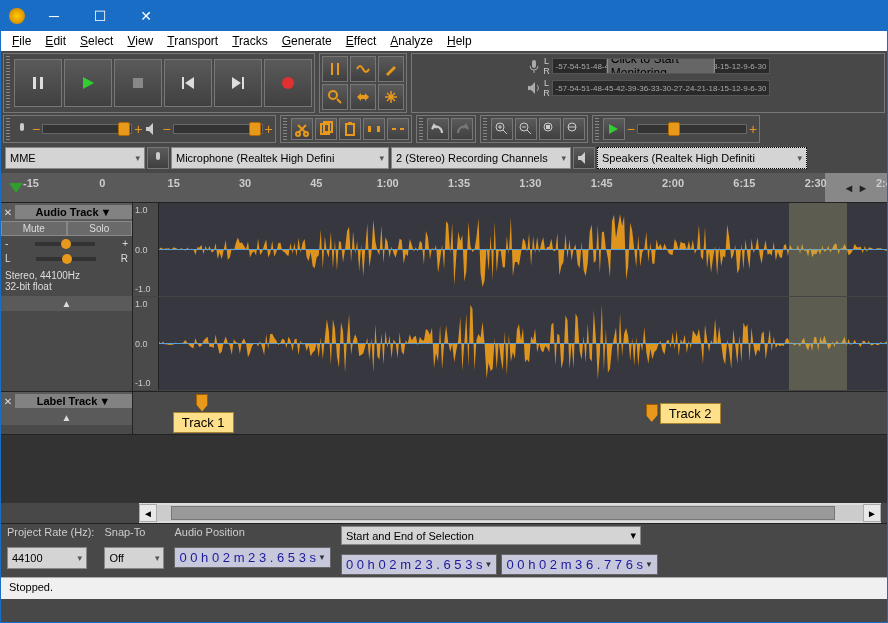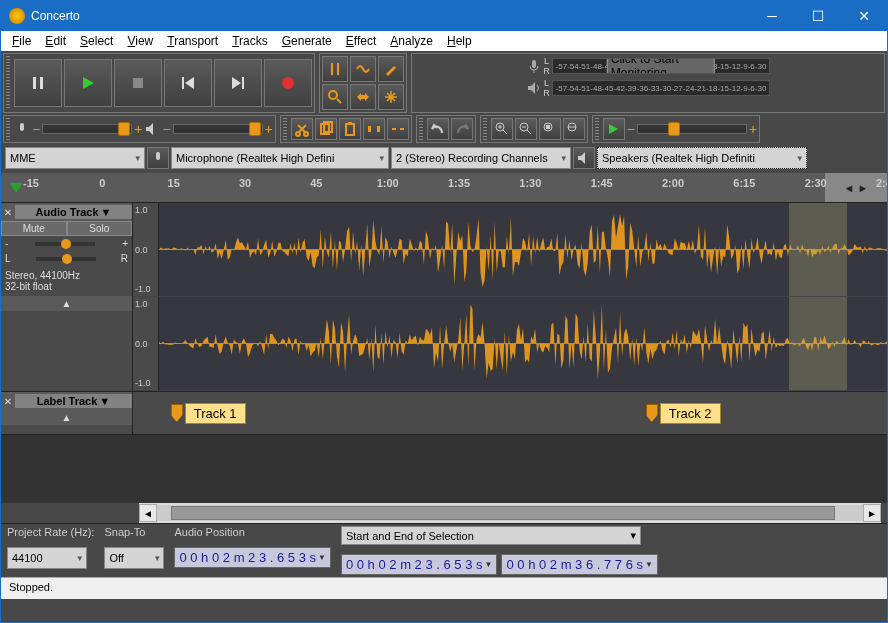--- a/index.html
+++ b/index.html
@@ -84,21 +84,20 @@
 svg.iconsvg { width:16px; height:16px; }
 .green { fill:#33cc33; }
 .white { fill:#ddd; }
 .orange-stroke { stroke:#e8991b; fill:none; stroke-width:2; }
 </style>
 </head>
 <body>
 
 <div class="titlebar">
   <div class="icon"></div>
-  <div class="title">Concerto</div>
   <div class="winbtns">
     <div class="winbtn">─</div>
     <div class="winbtn">☐</div>
     <div class="winbtn">✕</div>
   </div>
 </div>
 
 <div class="menubar" id="menubar">
     <div class="mitem"><span class="ul">F</span>ile</div>
     <div class="mitem"><span class="ul">E</span>dit</div>
@@ -492,21 +491,21 @@
 
   <div class="track label-track">
     <div class="track-panel">
       <div class="track-header">
         <div class="track-close">✕</div>
         <div class="track-name"><span>Label Track</span> ▼</div>
       </div>
       <div class="track-expand">▲</div>
     </div>
     <div class="track-content" id="label-content">
-        <div class="label-flag" style="left: 5%;">
+        <div class="label-flag" style="left: 5%; flex-direction: column;">
           <div class="label-pin"></div>
           <div class="label-text">Track 1</div>
         </div>
         <div class="label-flag" style="left: 68%;">
           <div class="label-pin"></div>
           <div class="label-text">Track 2</div>
         </div>
       </div>
   </div>
 </div>

